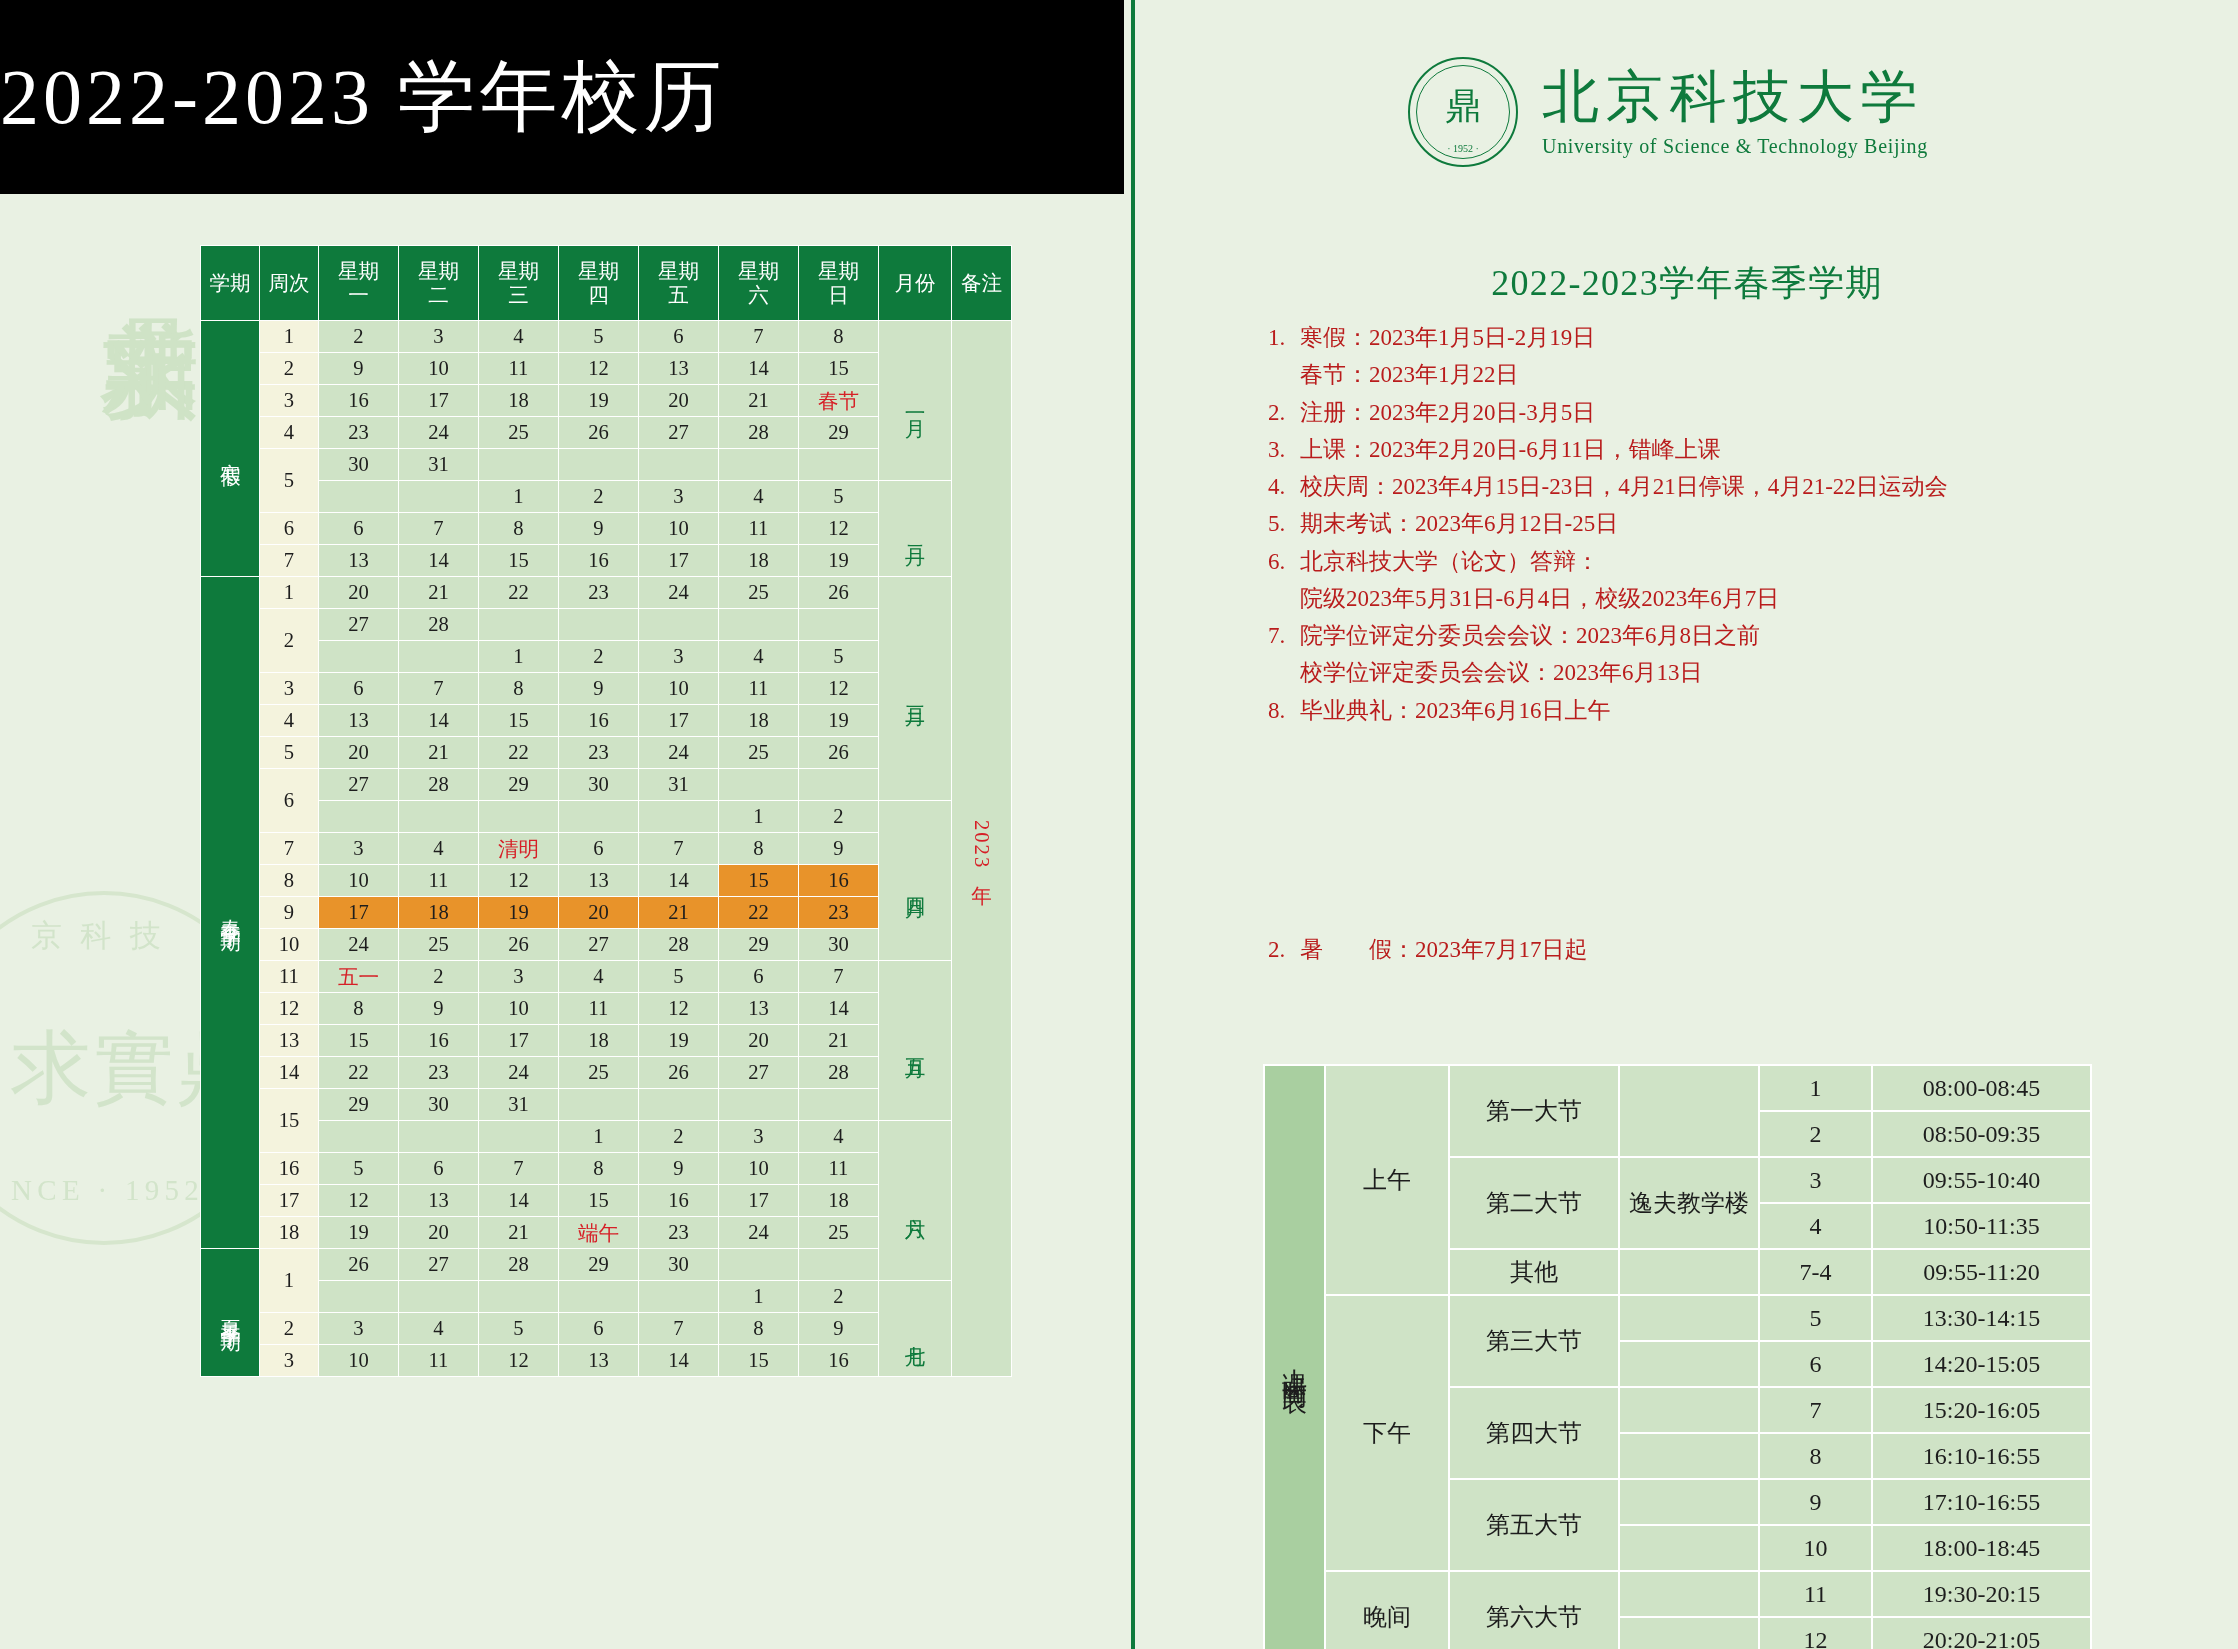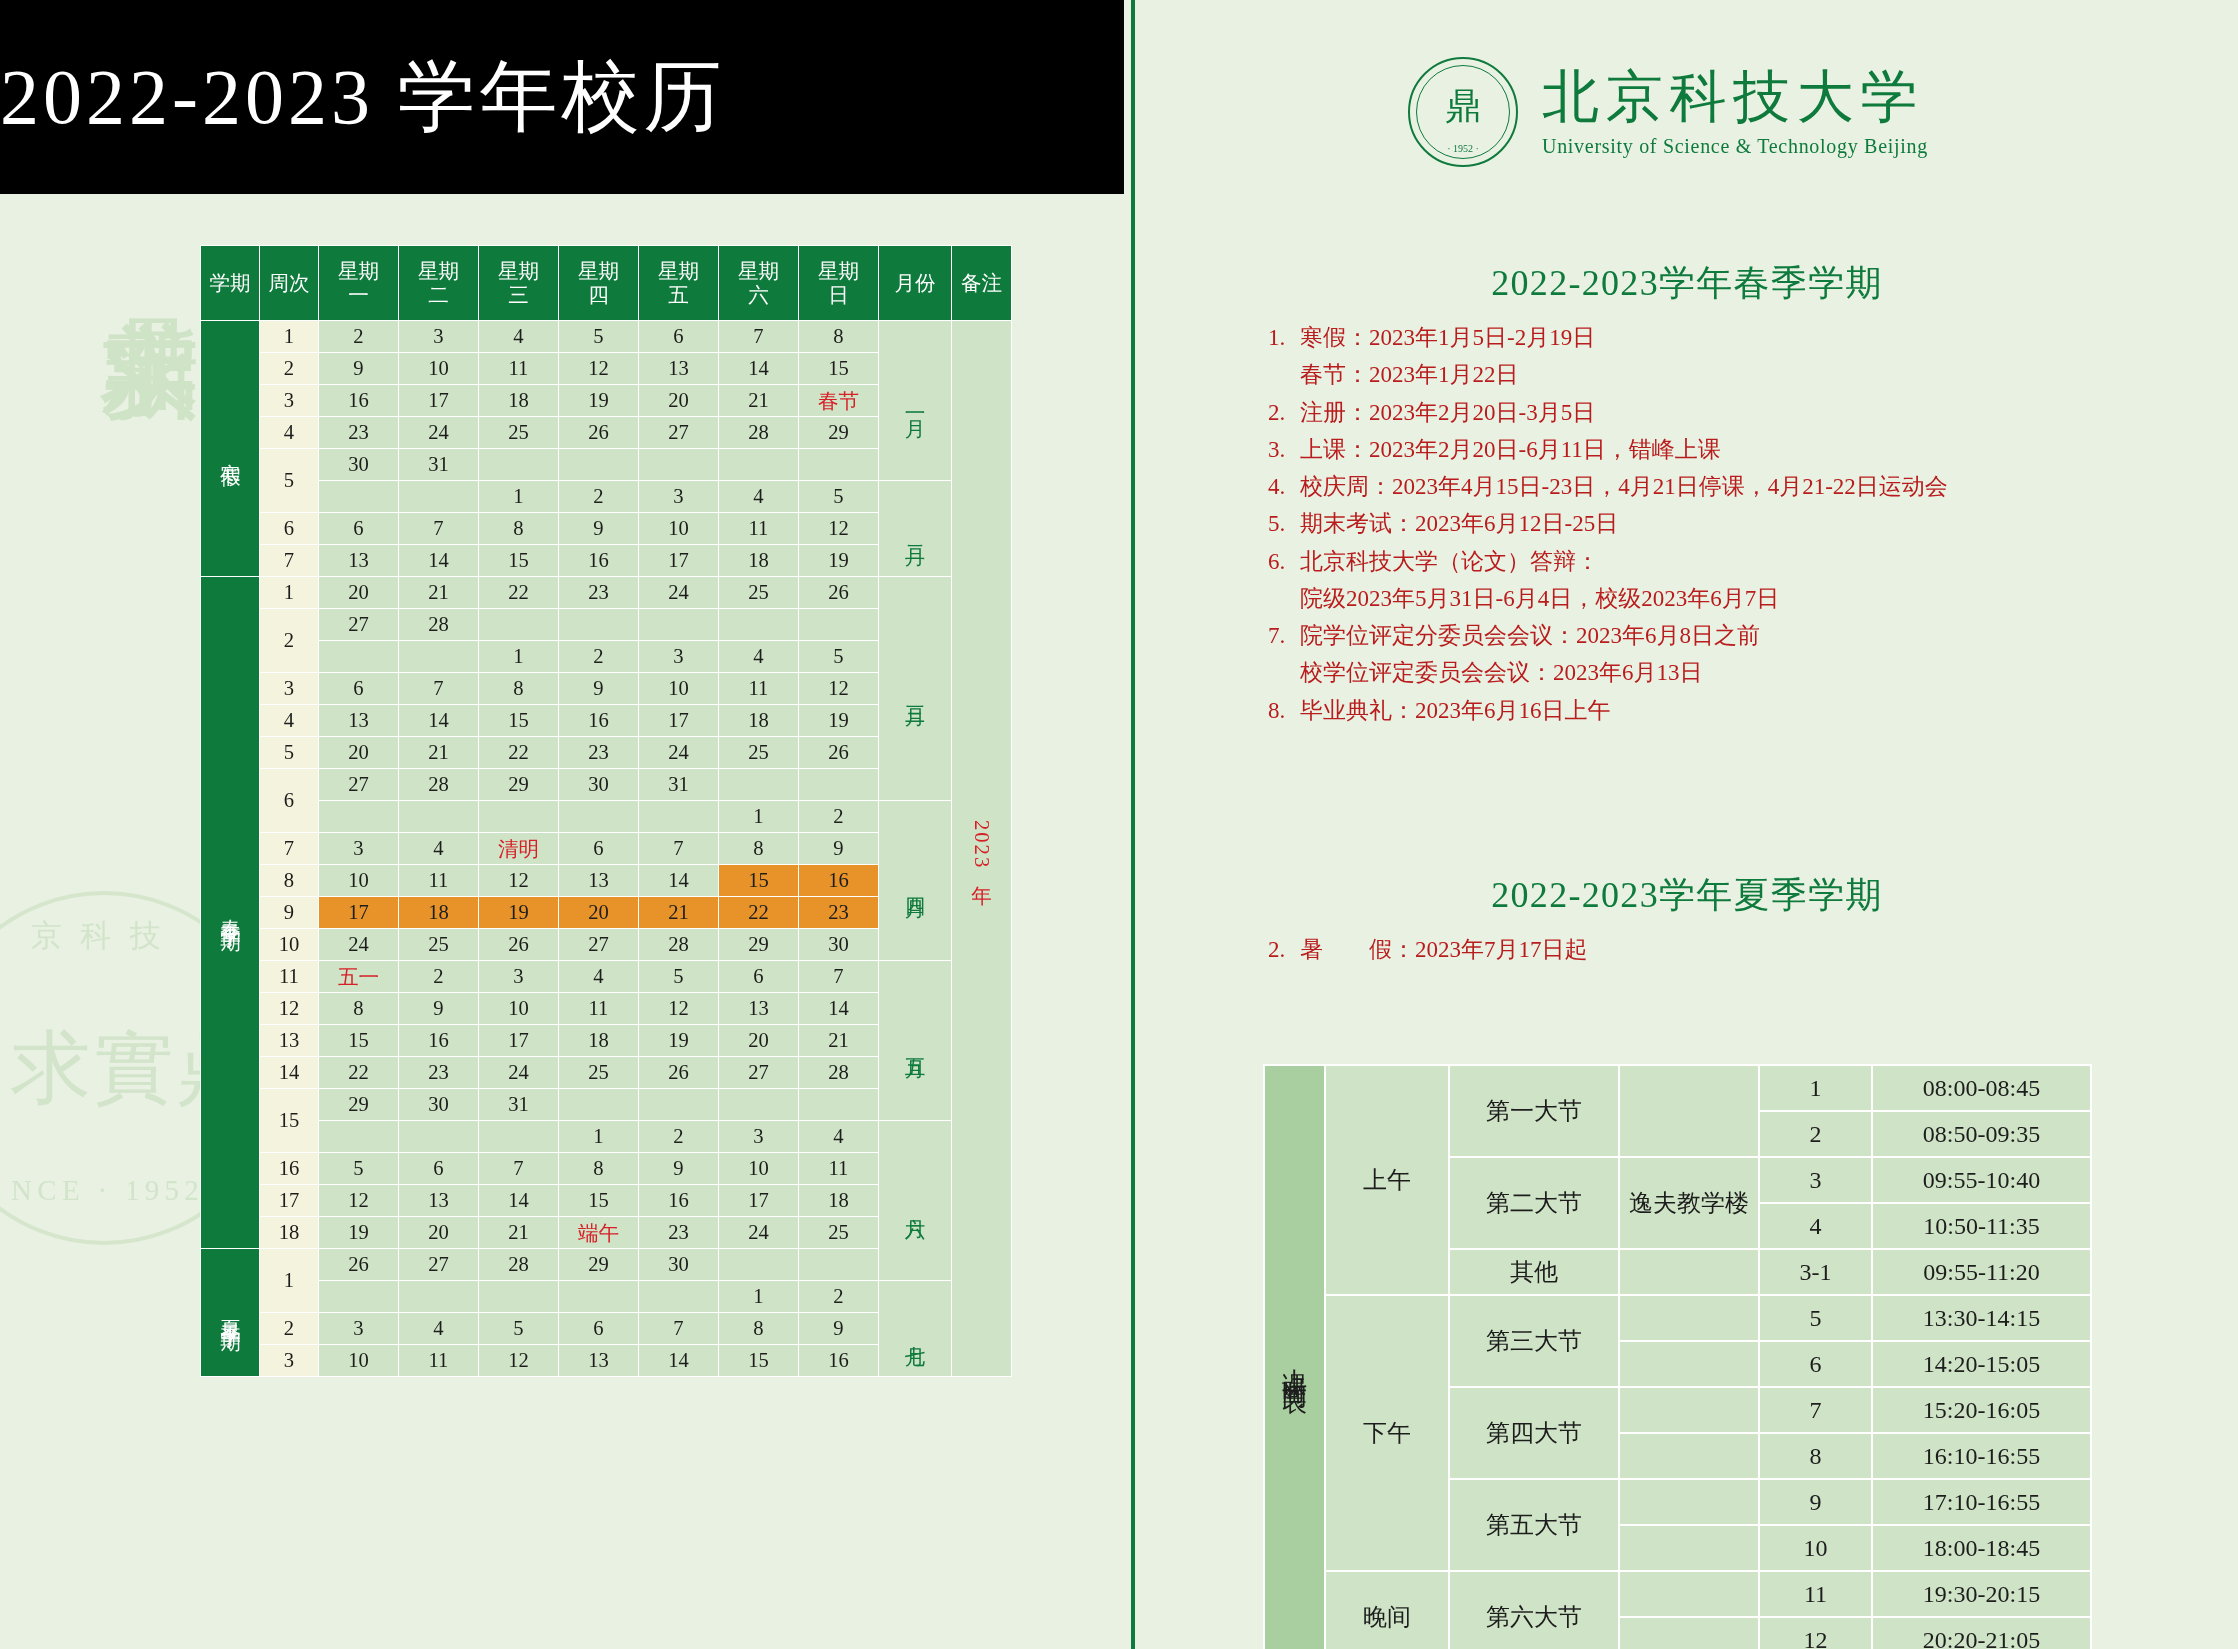--- a/index.html
+++ b/index.html
@@ -690,21 +690,20 @@
         <li><span class="num">1.</span><span>寒假：2023年1月5日-2月19日</span><span class="sub">春节：2023年1月22日</span></li>
         <li><span class="num">2.</span><span>注册：2023年2月20日-3月5日</span></li>
         <li><span class="num">3.</span><span>上课：2023年2月20日-6月11日，错峰上课</span></li>
         <li><span class="num">4.</span><span>校庆周：2023年4月15日-23日，4月21日停课，4月21-22日运动会</span></li>
         <li><span class="num">5.</span><span>期末考试：2023年6月12日-25日</span></li>
         <li><span class="num">6.</span><span>北京科技大学（论文）答辩：</span><span class="sub">院级2023年5月31日-6月4日，校级2023年6月7日</span></li>
         <li><span class="num">7.</span><span>院学位评定分委员会会议：2023年6月8日之前</span><span class="sub">校学位评定委员会会议：2023年6月13日</span></li>
         <li><span class="num">8.</span><span>毕业典礼：2023年6月16日上午</span></li>
       </ol>
 
-    <div class="sec-title summer-title">2022-2023学年夏季学期</div>
     <ol class="items summer-items" id="summer-items">
         <li><span class="num">2.</span><span>暑　　假：2023年7月17日起</span></li>
       </ol>
 
     <div class="sched-wrap">
       <table class="sched">
         <colgroup>
           <col class="w-a">
             <col class="w-b">
             <col class="w-c">
@@ -731,21 +730,21 @@
               <td>3</td>
               <td>09:55-10:40</td>
             </tr>
             <tr>
               <td>4</td>
               <td>10:50-11:35</td>
             </tr>
             <tr>
               <td>其他</td>
               <td></td>
-              <td>3-1</td>
+              <td>7-4</td>
               <td>09:55-11:20</td>
             </tr>
             <tr>
               <td rowspan="6">下午</td>
               <td rowspan="2">第三大节</td>
               <td></td>
               <td>5</td>
               <td>13:30-14:15</td>
             </tr>
             <tr>

